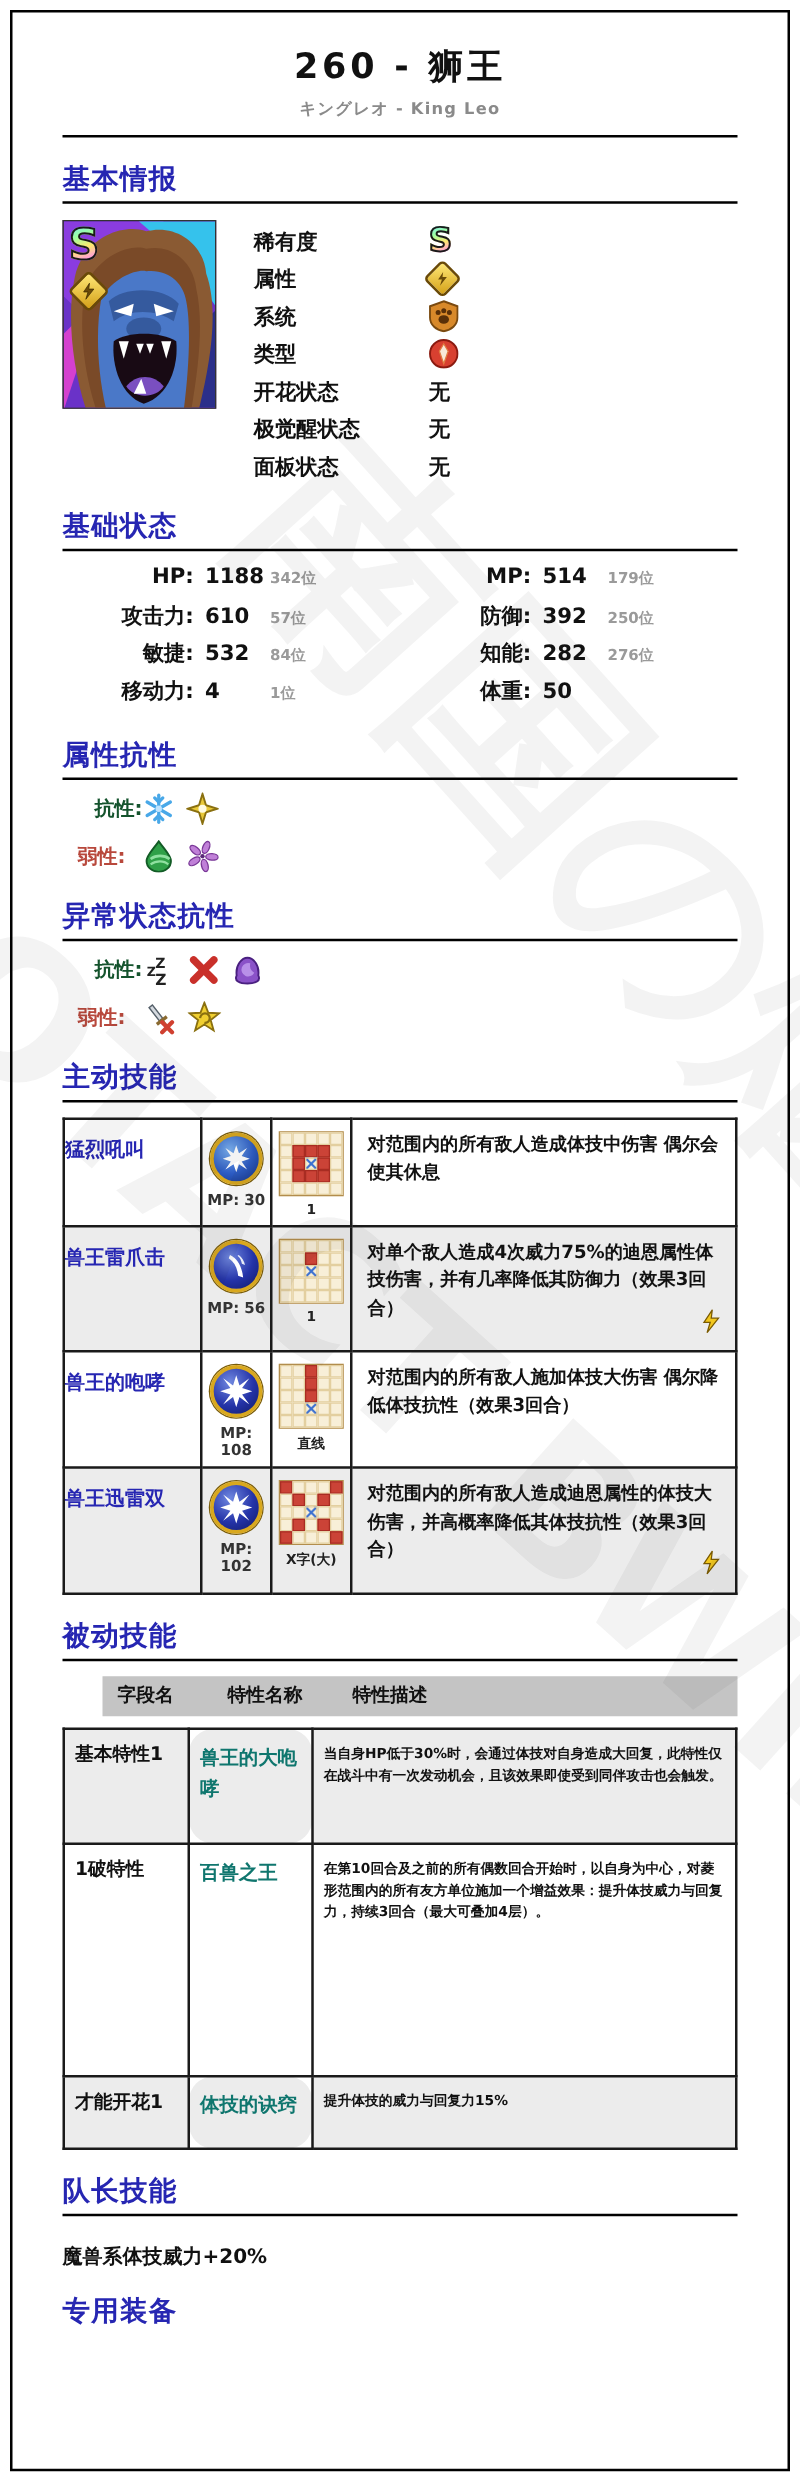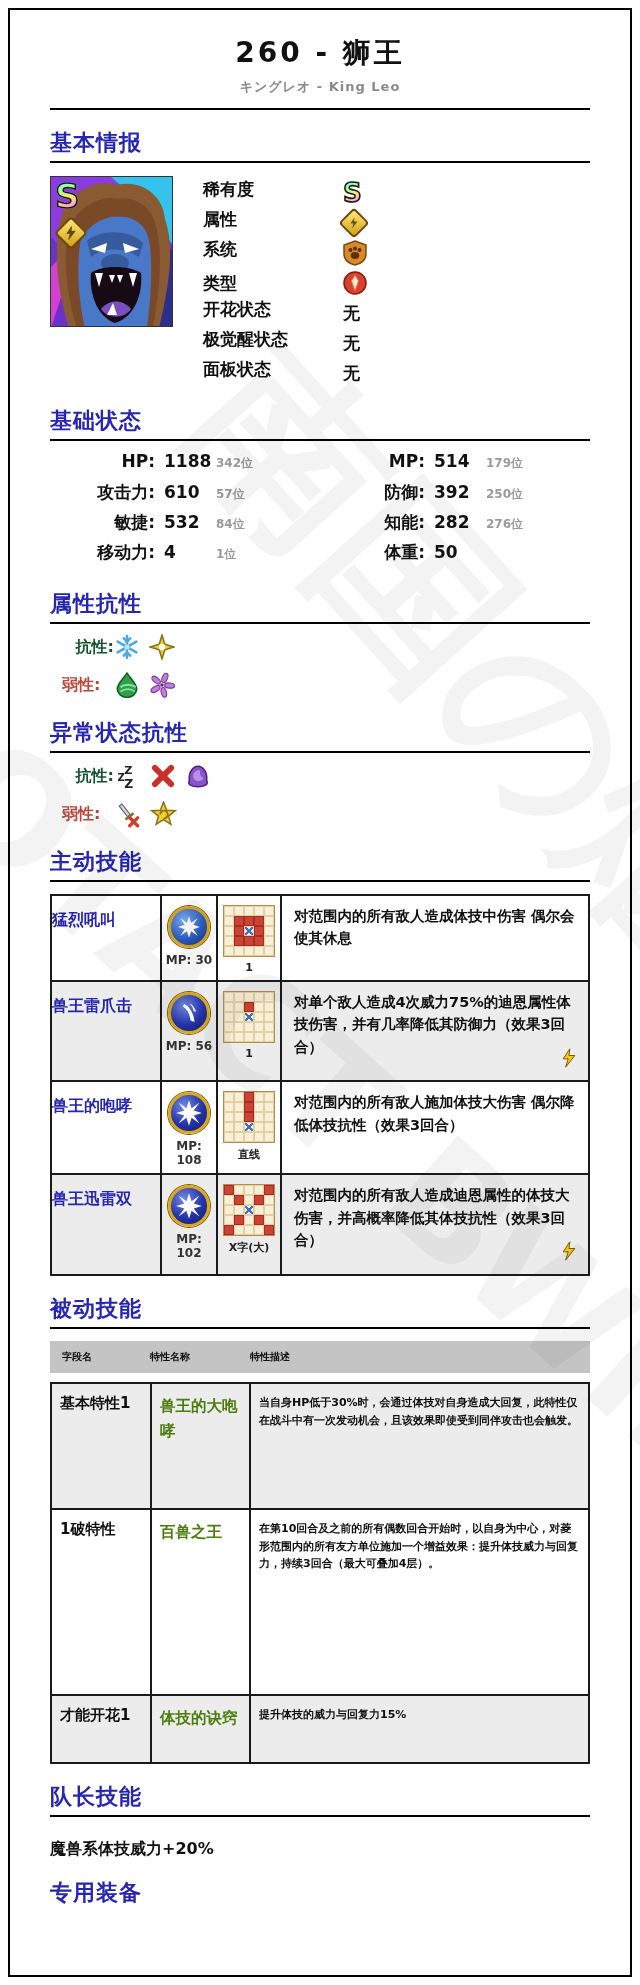--- a/index.html
+++ b/index.html
@@ -28,21 +28,21 @@
   .portrait svg { display:block; }
   .badge-s { position:absolute; top:2px; left:4px; font-size:34px; font-weight:900;
     background:linear-gradient(160deg,#7de8ff 0%,#9dffa0 30%,#ffe96e 55%,#ff9ade 78%,#b08cff 100%);
     -webkit-background-clip:text; background-clip:text; color:transparent;
     -webkit-text-stroke:1.6px #1a1a1a; line-height:1; }
   .badge-elem { position:absolute; top:44px; left:8px; width:24px; height:24px; transform:rotate(45deg);
     background:linear-gradient(135deg,#ffe877,#d4a017); border:2px solid #6a4a08; border-radius:4px;
     display:flex; align-items:center; justify-content:center; }
   .badge-elem svg { transform:rotate(-45deg); }
   .attrs { margin-left:30px; padding-top:2px; flex:1; }
-  .attr-row { display:flex; height:30px; }
+  .attr-row { display:flex; align-items:center; height:30px; }
   .attr-label { width:140px; font-size:17px; font-weight:bold; }
   .attr-value { font-size:17px; font-weight:bold; display:flex; align-items:center; }
 
   
   .stats { display:grid; grid-template-columns:1fr 1fr; margin-top:10px; }
   .stat-row { display:flex; align-items:baseline; height:30px; }
   .stat-label { width:105px; text-align:right; font-size:17px; font-weight:bold; }
   .stat-value { margin-left:9px; font-size:17px; font-weight:bold; min-width:52px; }
   .stat-rank { font-size:12px; color:#9a9a9a; font-weight:bold; }
 
@@ -74,28 +74,28 @@
       linear-gradient(45deg, transparent 42%, #3a6fd0 42%, #3a6fd0 58%, transparent 58%),
       linear-gradient(-45deg, transparent 42%, #3a6fd0 42%, #3a6fd0 58%, transparent 58%); }
   .range-label { font-size:11px; color:#222; font-weight:bold; margin-top:4px; }
   td.skill-desc { font-size:14.5px; line-height:1.55; padding:9px 10px 22px 12px; position:relative; font-weight:bold; }
   .elem-badge { position:absolute; right:9px; bottom:6px; }
   .hex { width:17px; height:19px; background:#8f949c; border-radius:2px;
     clip-path:polygon(50% 0,100% 26%,100% 74%,50% 100%,0 74%,0 26%); }
 
   
   .pass-head { display:flex; background:#c4c4c4; height:32px; align-items:center;
-    font-size:10px; font-weight:bold; margin-top:12px; }
+    font-size:15px; font-weight:bold; margin-top:12px;margin-left:32px; }
   .ph1 { padding-left:12px; width:100px; }
   .ph2 { width:100px; }
   .ph3 { flex:1; }
   table.passive { width:100%; border-collapse:collapse; margin-top:9px; }
   table.passive td { border:2px solid #1a1a1a; vertical-align:top; padding:10px 8px; }
   td.p-slot { width:100px; font-size:15px; font-weight:bold; }
-  td.p-name { width:99px; color:#4d7c0f; font-size:15.5px; font-weight:bold; line-height:1.6; }
+  td.p-name { width:99px; color:#0f766e; font-size:15.5px; font-weight:bold; line-height:1.6;border-radius:20px; }
   td.p-desc { font-size:11px; line-height:1.62; font-weight:bold; padding-right:12px;margin-left:20px; }
   tr.p1 { background:#ececec; } tr.p2 { background:#fff; }
   tr.p3 { background:#ececec; } tr.p4 { background:#fff; }
 
   .leader-text { font-size:16px; font-weight:bold; margin-top:22px; }
 </style>
 </head>
 <body>
 
 <div class="frame"></div>
@@ -532,31 +532,31 @@
 
   <div class="pass-head">
     <span class="ph1">字段名</span>
     <span class="ph2">特性名称</span>
     <span class="ph3">特性描述</span>
   </div>
 
   <table class="passive">
     <tbody>
         <tr class="p1">
-      <td class="p-slot" style="height:126px;">基本特性1</td>
+      <td class="p-slot" style="height:92px;">基本特性1</td>
       <td class="p-name">兽王的大咆哮</td>
       <td class="p-desc">当自身HP低于30%时，会通过体技对自身造成大回复，此特性仅在战斗中有一次发动机会，且该效果即使受到同伴攻击也会触发。</td>
     </tr>
     <tr class="p2">
       <td class="p-slot" style="height:186px;">1破特性</td>
       <td class="p-name">百兽之王</td>
       <td class="p-desc">在第10回合及之前的所有偶数回合开始时，以自身为中心，对菱形范围内的所有友方单位施加一个增益效果：提升体技威力与回复力，持续3回合（最大可叠加4层）。</td>
     </tr>
     <tr class="p3">
-      <td class="p-slot" style="height:68px;">才能开花1</td>
+      <td class="p-slot" style="height:58px;">才能开花1</td>
       <td class="p-name">体技的诀窍</td>
       <td class="p-desc">提升体技的威力与回复力15%</td>
     </tr>
   </tbody>
     </table>
 
   <h2 class="sec-head">队长技能</h2>
   <div class="sec-rule"></div>
   <div class="leader-text">魔兽系体技威力+20%</div>
 

